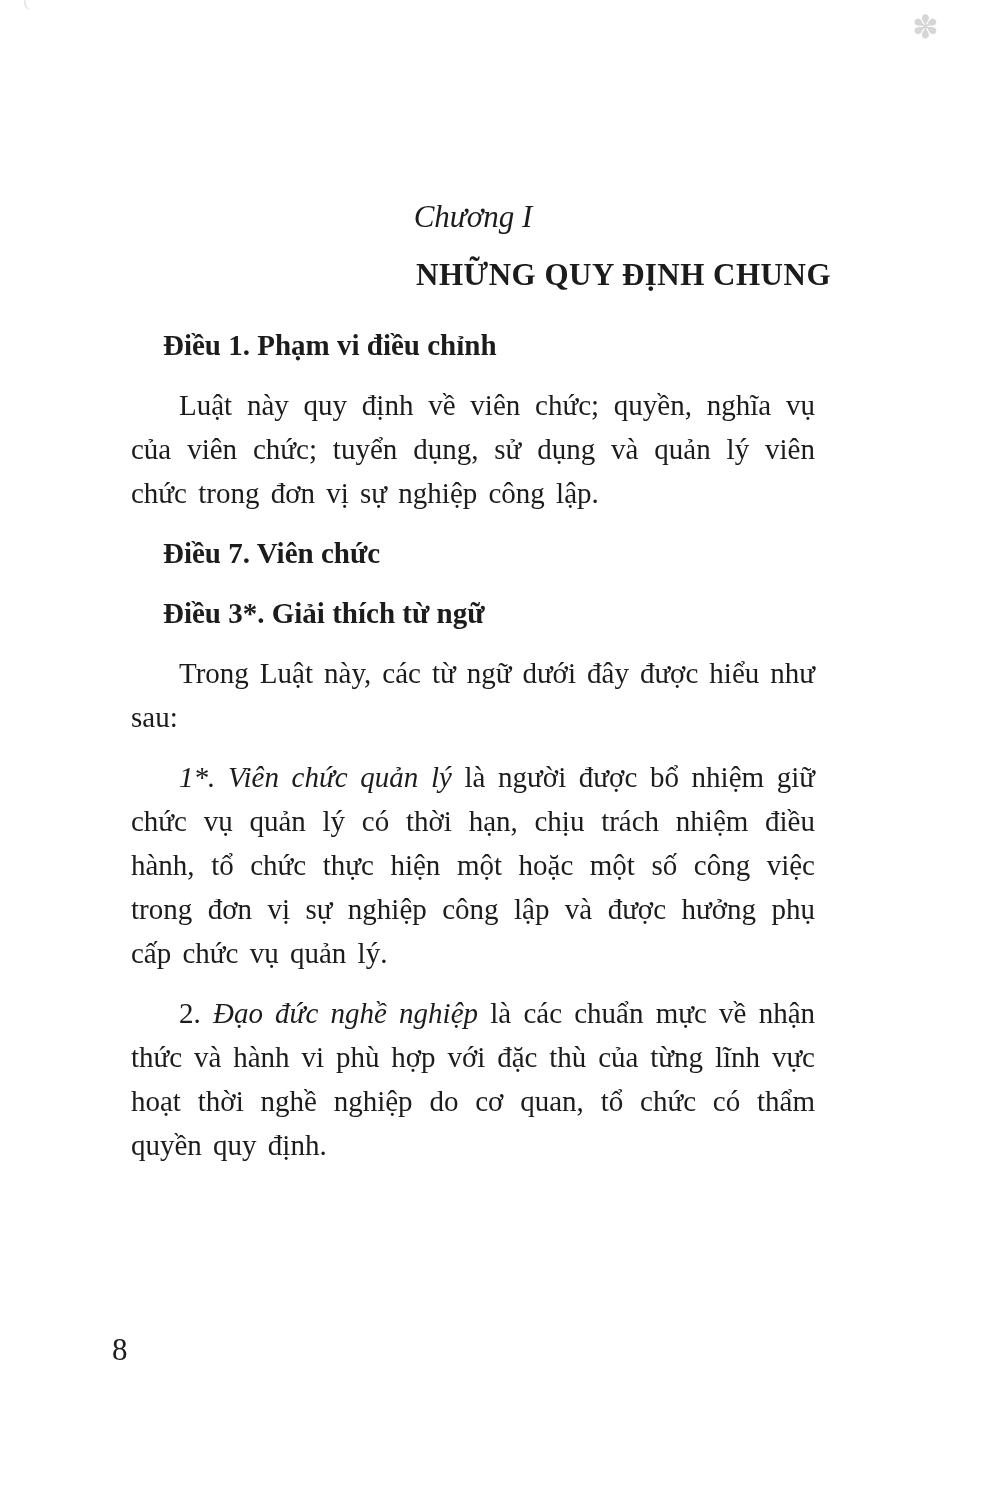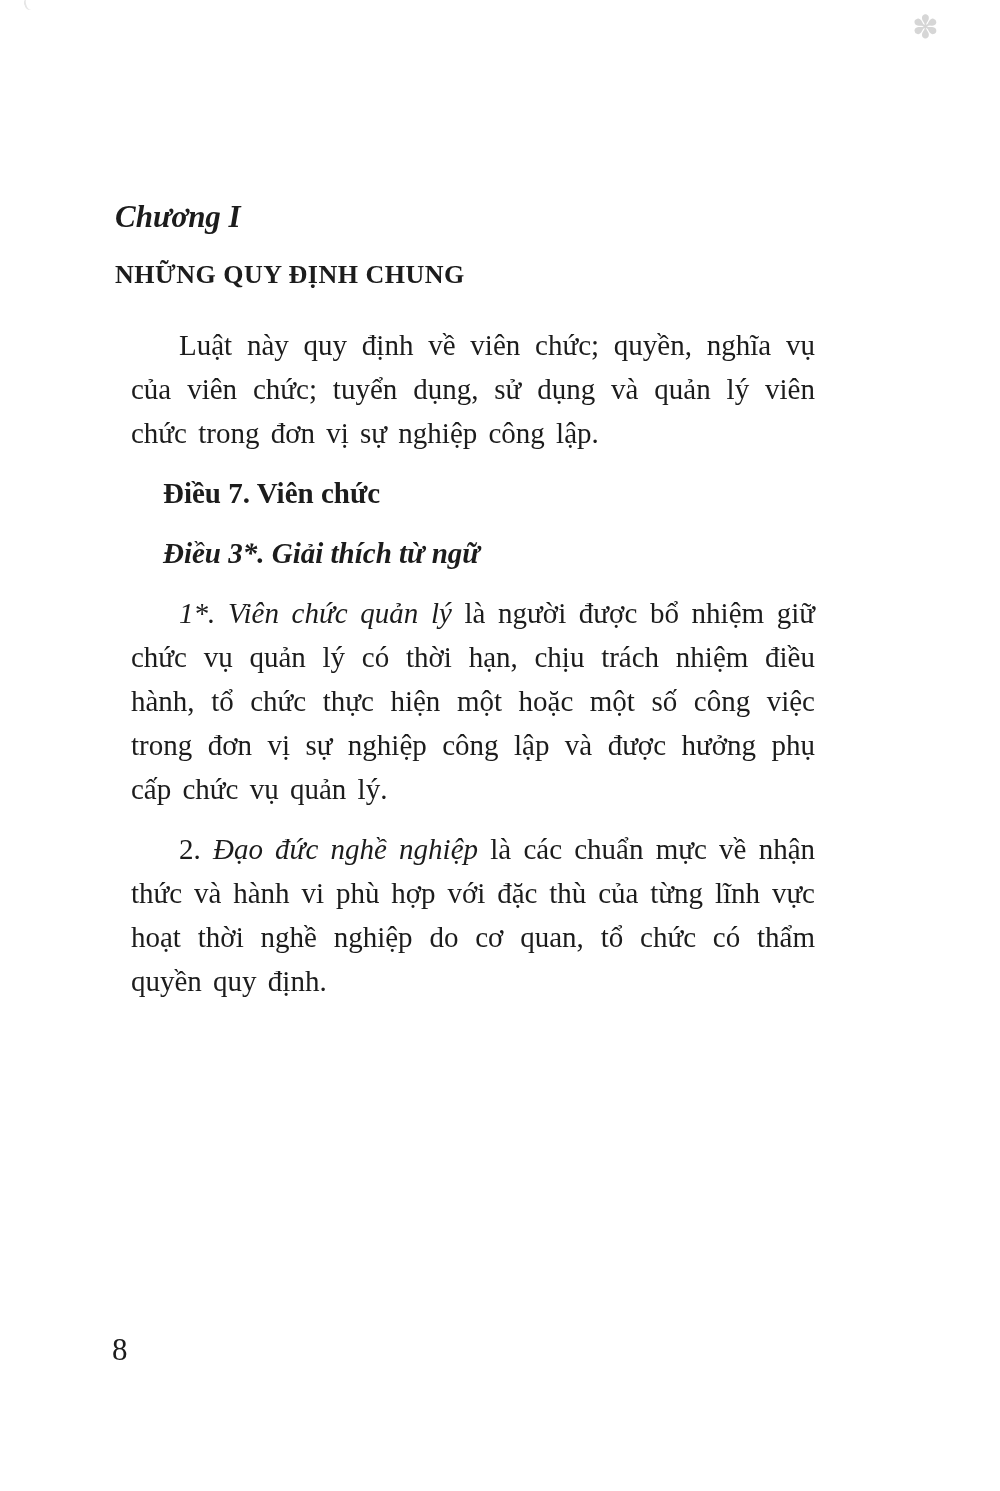--- a/index.html
+++ b/index.html
@@ -27,39 +27,39 @@
     font-size: 32px; line-height: 34px;
     color: #d6d6d6;
   }
   .content {
     position: absolute; left: 115px; top: 195px;
     width: 716px;
     font-size: 29px; line-height: 44px;
     text-align: justify;
   }
   .chapter-label {
-    text-align: left;
-    font-weight: bold; font-style: italic;
+    text-align: center;
+    font-weight: normal; font-style: italic;
     font-size: 31px;
     margin: 0 0 14px 0;
   }
   .chapter-title {
-    text-align: left;
+    text-align: right;
     font-weight: bold;
-    font-size: 26px;
+    font-size: 31px;
     letter-spacing: 0.5px;
     margin: 0 0 26px 0;
   }
   .article-heading {
     font-weight: bold;
     text-align: left;
     text-indent: 48px;
     margin: 16px 0 10px 0;
   }
-  .article-heading.italic { font-style: italic; }
+  .article-heading.italic { }
   .body-para {
     margin: 16px;
     text-indent: 48px;
     word-spacing: 4px;
   }
   .body-para.tight { word-spacing: 1px; }
   .page-number {
     position: absolute; left: 112px; top: 1330px;
     font-size: 31px; line-height: 40px;
   }
@@ -72,28 +72,30 @@
   <span class="corner-mark"></span>
 
   <span class="ornament">✽</span>
 
   <div class="content">
 
     <div class="chapter-label">Chương I</div>
 
     <div class="chapter-title">NHỮNG QUY ĐỊNH CHUNG</div>
 
+    <div class="article-heading">Điều 1. Phạm vi điều chỉnh</div>
 
     <p class="body-para">Luật này quy định về viên chức; quyền, nghĩa vụ của viên chức; tuyển dụng, sử dụng và quản lý viên chức trong đơn vị sự nghiệp công lập.</p>
 
     <div class="article-heading">Điều 7. Viên chức</div>
 
 
     <div class="article-heading italic">Điều 3*. Giải thích từ ngữ</div>
 
+    <p class="body-para tight">Trong Luật này, các từ ngữ dưới đây được hiểu như sau:</p>
 
     <p class="body-para"><i>1*. Viên chức quản lý</i><span> là người được bổ nhiệm giữ chức vụ quản lý có thời hạn, chịu trách nhiệm điều hành, tổ chức thực hiện một hoặc một số công việc trong đơn vị sự nghiệp công lập và được hưởng phụ cấp chức vụ quản lý.</span></p>
 
     <p class="body-para"><span>2. </span><i>Đạo đức nghề nghiệp</i><span> là các chuẩn mực về nhận thức và hành vi phù hợp với đặc thù của từng lĩnh vực hoạt thời nghề nghiệp do cơ quan, tổ chức có thẩm quyền quy định.</span></p>
 
   </div>
 
   <div class="page-number">8</div>
 
 </div>

